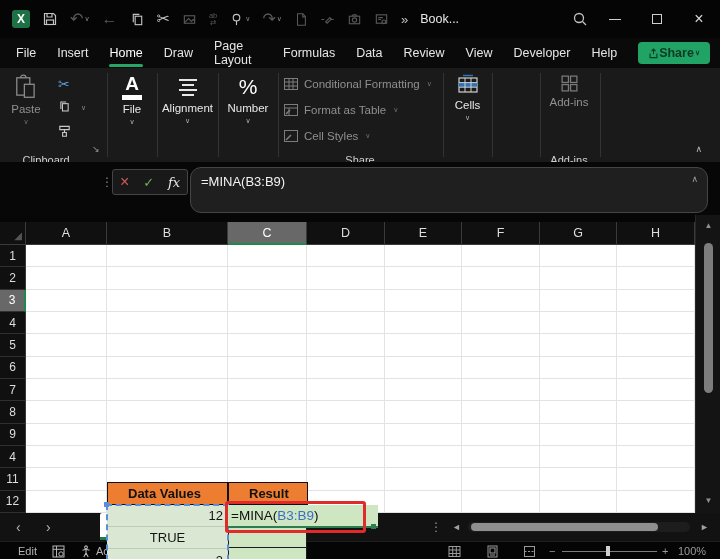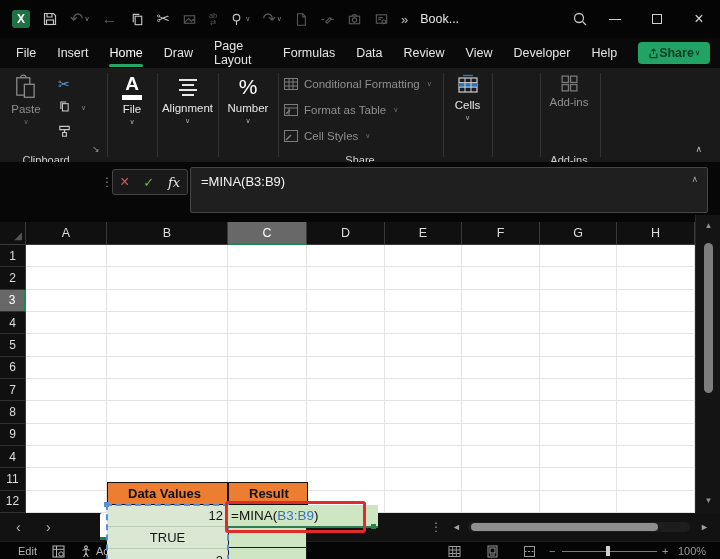--- a/index.html
+++ b/index.html
@@ -67,21 +67,21 @@
   .namebox .dd { margin-left:auto; }
   .fdots { position:absolute; left:101px; top:7px; height:26px; display:flex; align-items:center;
     color:#8a8a8a; font-size:12px; }
   .fnbox { position:absolute; left:112px; top:7px; width:76px; height:26px; background:#191919;
     border:1px solid #454545; border-radius:3px; display:flex; align-items:center;
     justify-content:space-around; }
   .fx-cancel { color:#cc5a5a; font-size:16px; line-height:1; }
   .fx-enter { color:#6fae57; font-size:13px; line-height:1; }
   .fx-fn { color:#e8e8e8; font-size:13px; font-style:italic; font-family:"DejaVu Serif", serif; }
   .finput { position:absolute; left:190px; top:5px; width:518px; height:46px; background:#1f1f1f;
-    border:1px solid #454545; border-radius:2px; color:#f2f2f2; font-size:13px;
+    border:1px solid #454545; border-radius:11px; color:#f2f2f2; font-size:13px;
     padding:6px 10px; }
   .finput .chev { position:absolute; right:9px; top:6px; color:#9a9a9a; font-size:9px; }
 
   
   .gridwrap { position:absolute; left:0; top:215px; width:720px; height:298px; background:#060606; }
   .corner { position:absolute; left:0; top:7px; width:26px; height:23px; background:#101010;
     border-right:1px solid #3a3a3a; border-bottom:1px solid #3a3a3a; }
   .corner .tri { position:absolute; right:3px; bottom:3px; color:#555; font-size:10px; line-height:1; }
   .colhdrs { position:absolute; left:26px; top:7px; height:23px; display:flex; }
   .chd { height:23px; background:#101010; border-right:1px solid #3a3a3a;

